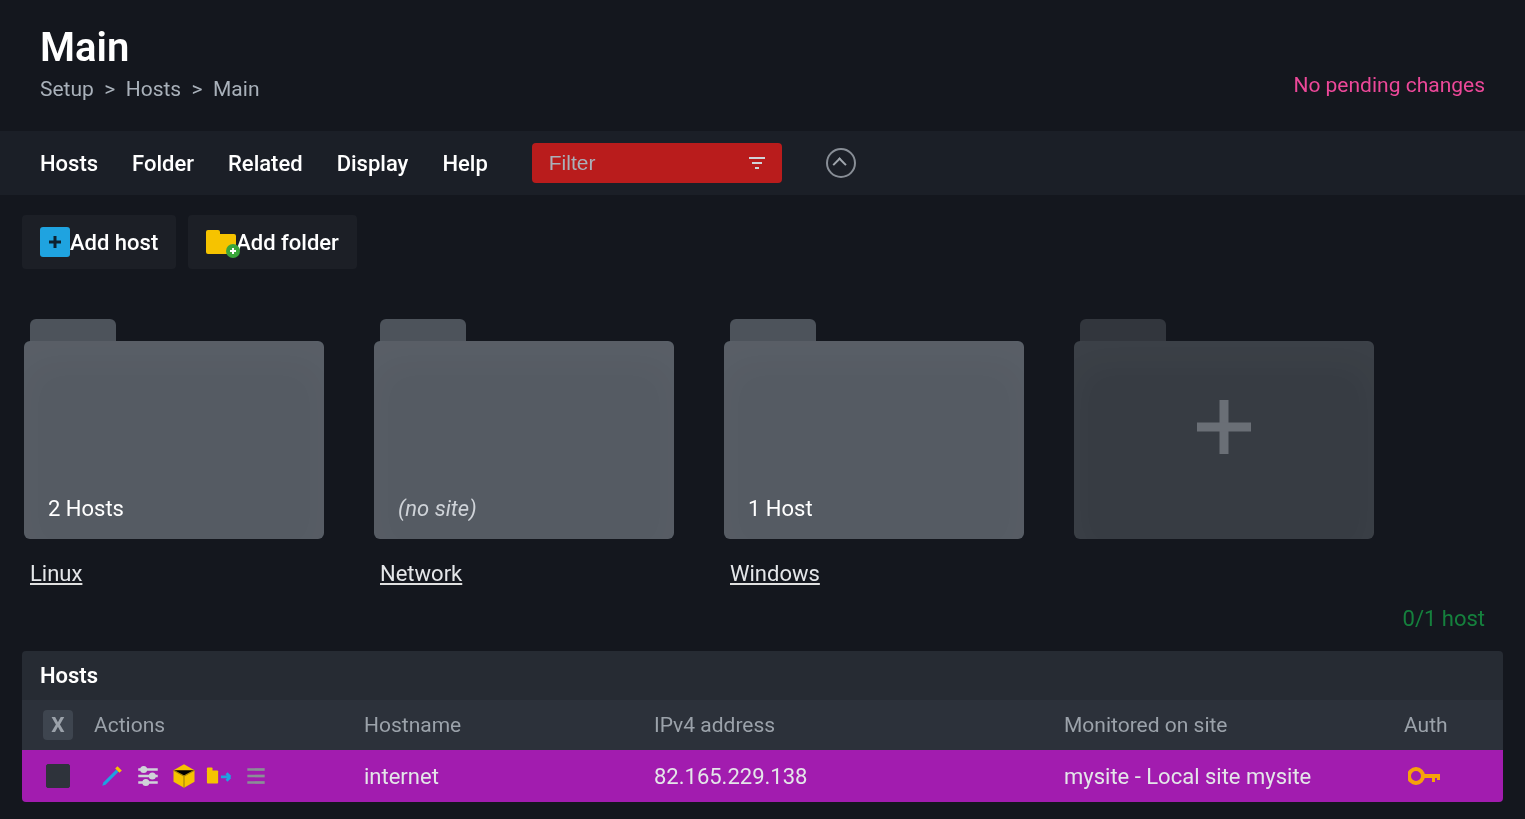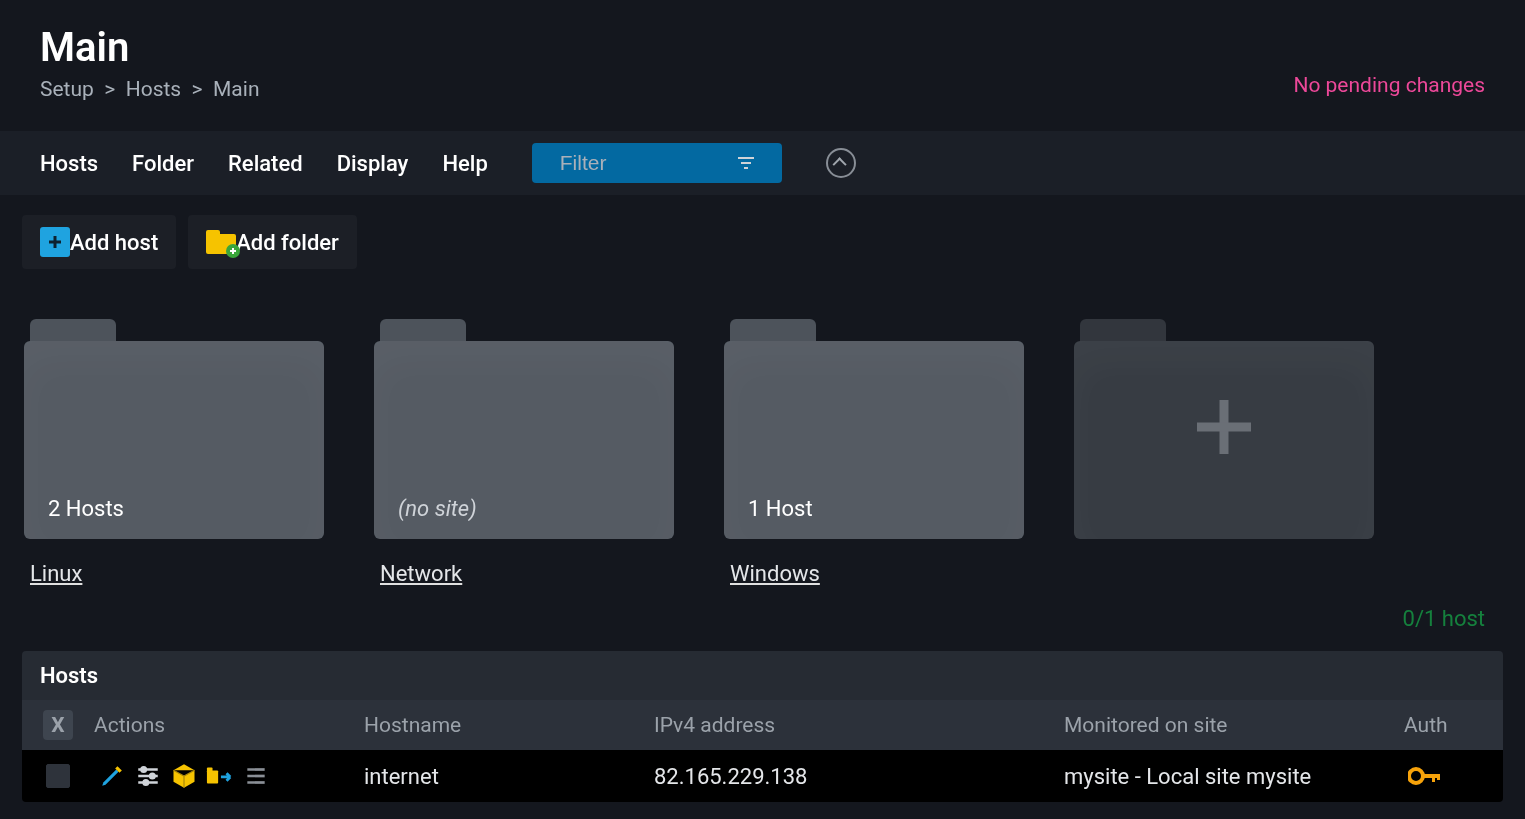--- a/index.html
+++ b/index.html
@@ -20,27 +20,27 @@
     background: #1b1f27;
     display: flex;
     align-items: center;
     gap: 34px;
     padding: 12px 40px;
     margin-top: 20px;
   }
   .menu-item { font-size: 22px; font-weight:500; color: #fff; cursor: pointer; }
   .filter-box {
     position: relative;
-    background: #0369a1;
+    background: #b91c1c;
     border-radius: 4px;
     width: 250px;
     height: 40px;
     display: flex;
     align-items: center;
-    padding: 0 28px;
+    padding: 0 17px;
     margin-left: 10px;
   }
   .filter-box input {
     background: transparent; border: none; outline: none;
     color: #e0e0e0; font-size: 21px; width: 100%;
   }
   .filter-box input::placeholder { color: #aab0b9; }
   .filter-icon-lines { display:flex; flex-direction:column; gap:3px; align-items:center;}
   .filter-icon-lines span { display:block; background:#cfd3d8; height:2px;}
   .filter-icon-lines span:nth-child(1){width:16px;}
@@ -101,21 +101,21 @@
     grid-template-columns: 72px 270px 290px 410px 340px 100px;
     align-items:center; padding: 10px 0; gap:0;
   }
   .table-head div { font-size:21px; color:#9ba2aa; }
   .th-check { display:flex; justify-content:center;}
   .check-x {
     width:30px; height:30px; background:#3e454f; border-radius:4px;
     display:flex; align-items:center; justify-content:center; font-weight:bold; color:#fff; cursor:pointer;
   }
   .table-row {
-    background:#000000; display:grid;
+    background:#a21caf; display:grid;
     grid-template-columns: 72px 270px 290px 410px 340px 100px;
     align-items:center; padding: 12px 0;
   }
   .td-check { display:flex; justify-content:center;}
   .checkbox { width:24px; height:24px; background:#2e333b; border:1px solid #2e333b; border-radius:2px; cursor:pointer;}
   .td-actions { display:flex; gap:8px; align-items:center; padding-left:4px;}
   .act-icon { width:28px; height:28px; display:flex; align-items:center; justify-content:center;}
   .td-text { font-size:22px; color:#e4e6e9;}
   .td-auth { display:flex; justify-content:flex-start; padding-left:4px;}
   .key-icon svg { fill:#f6a20a;}

